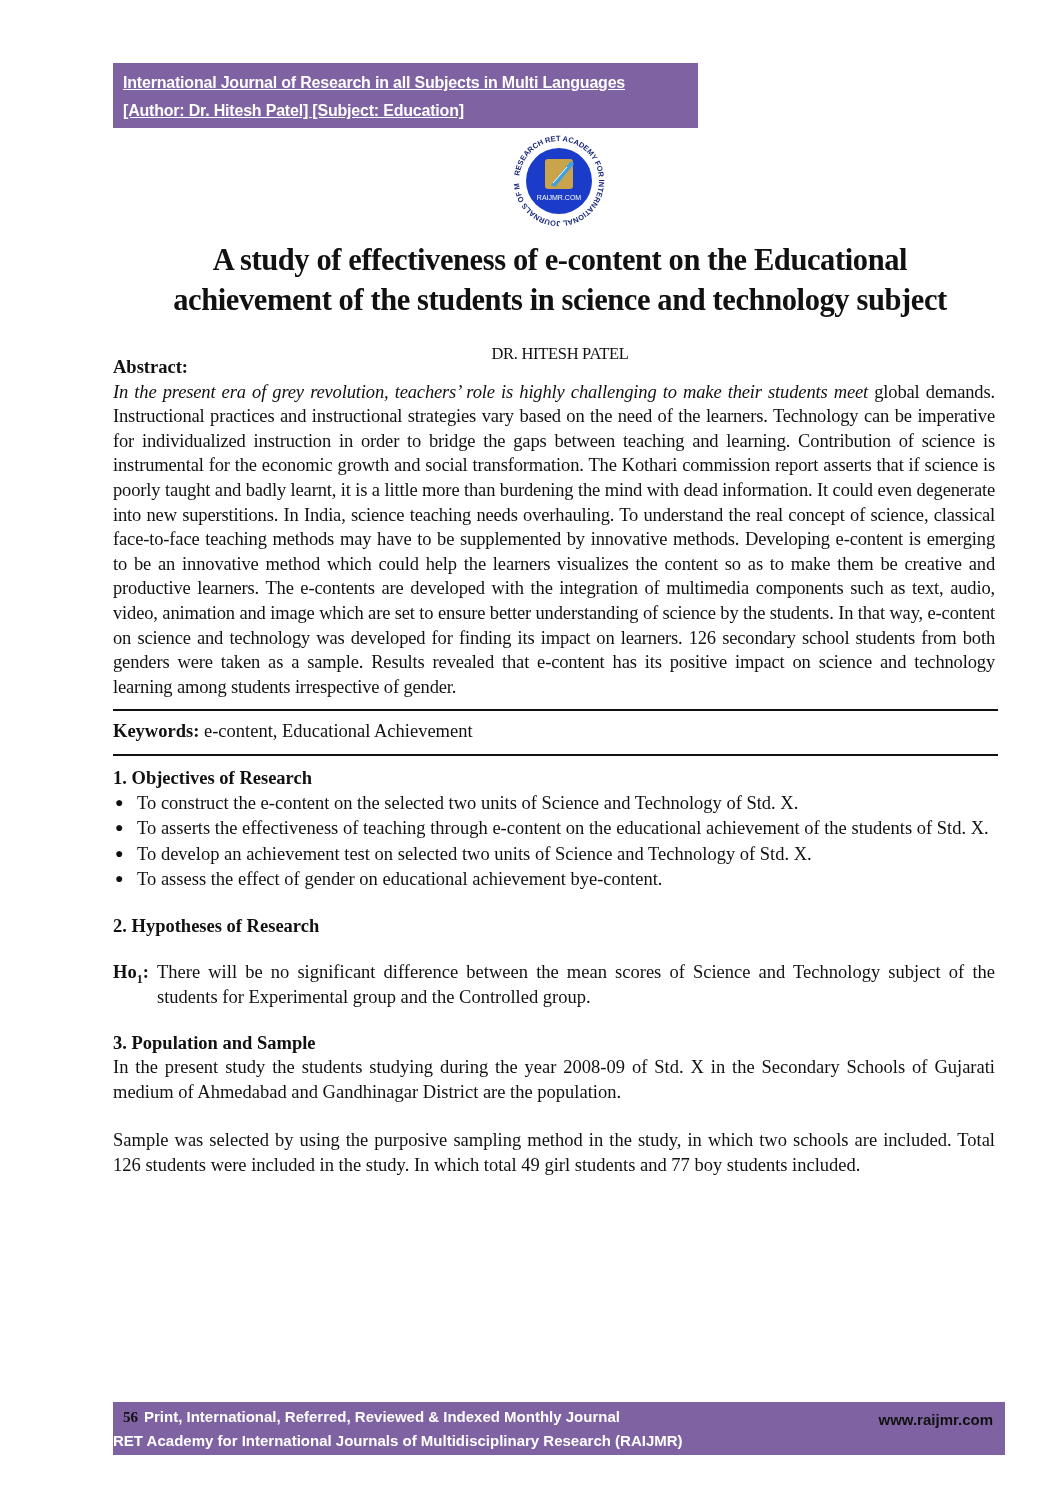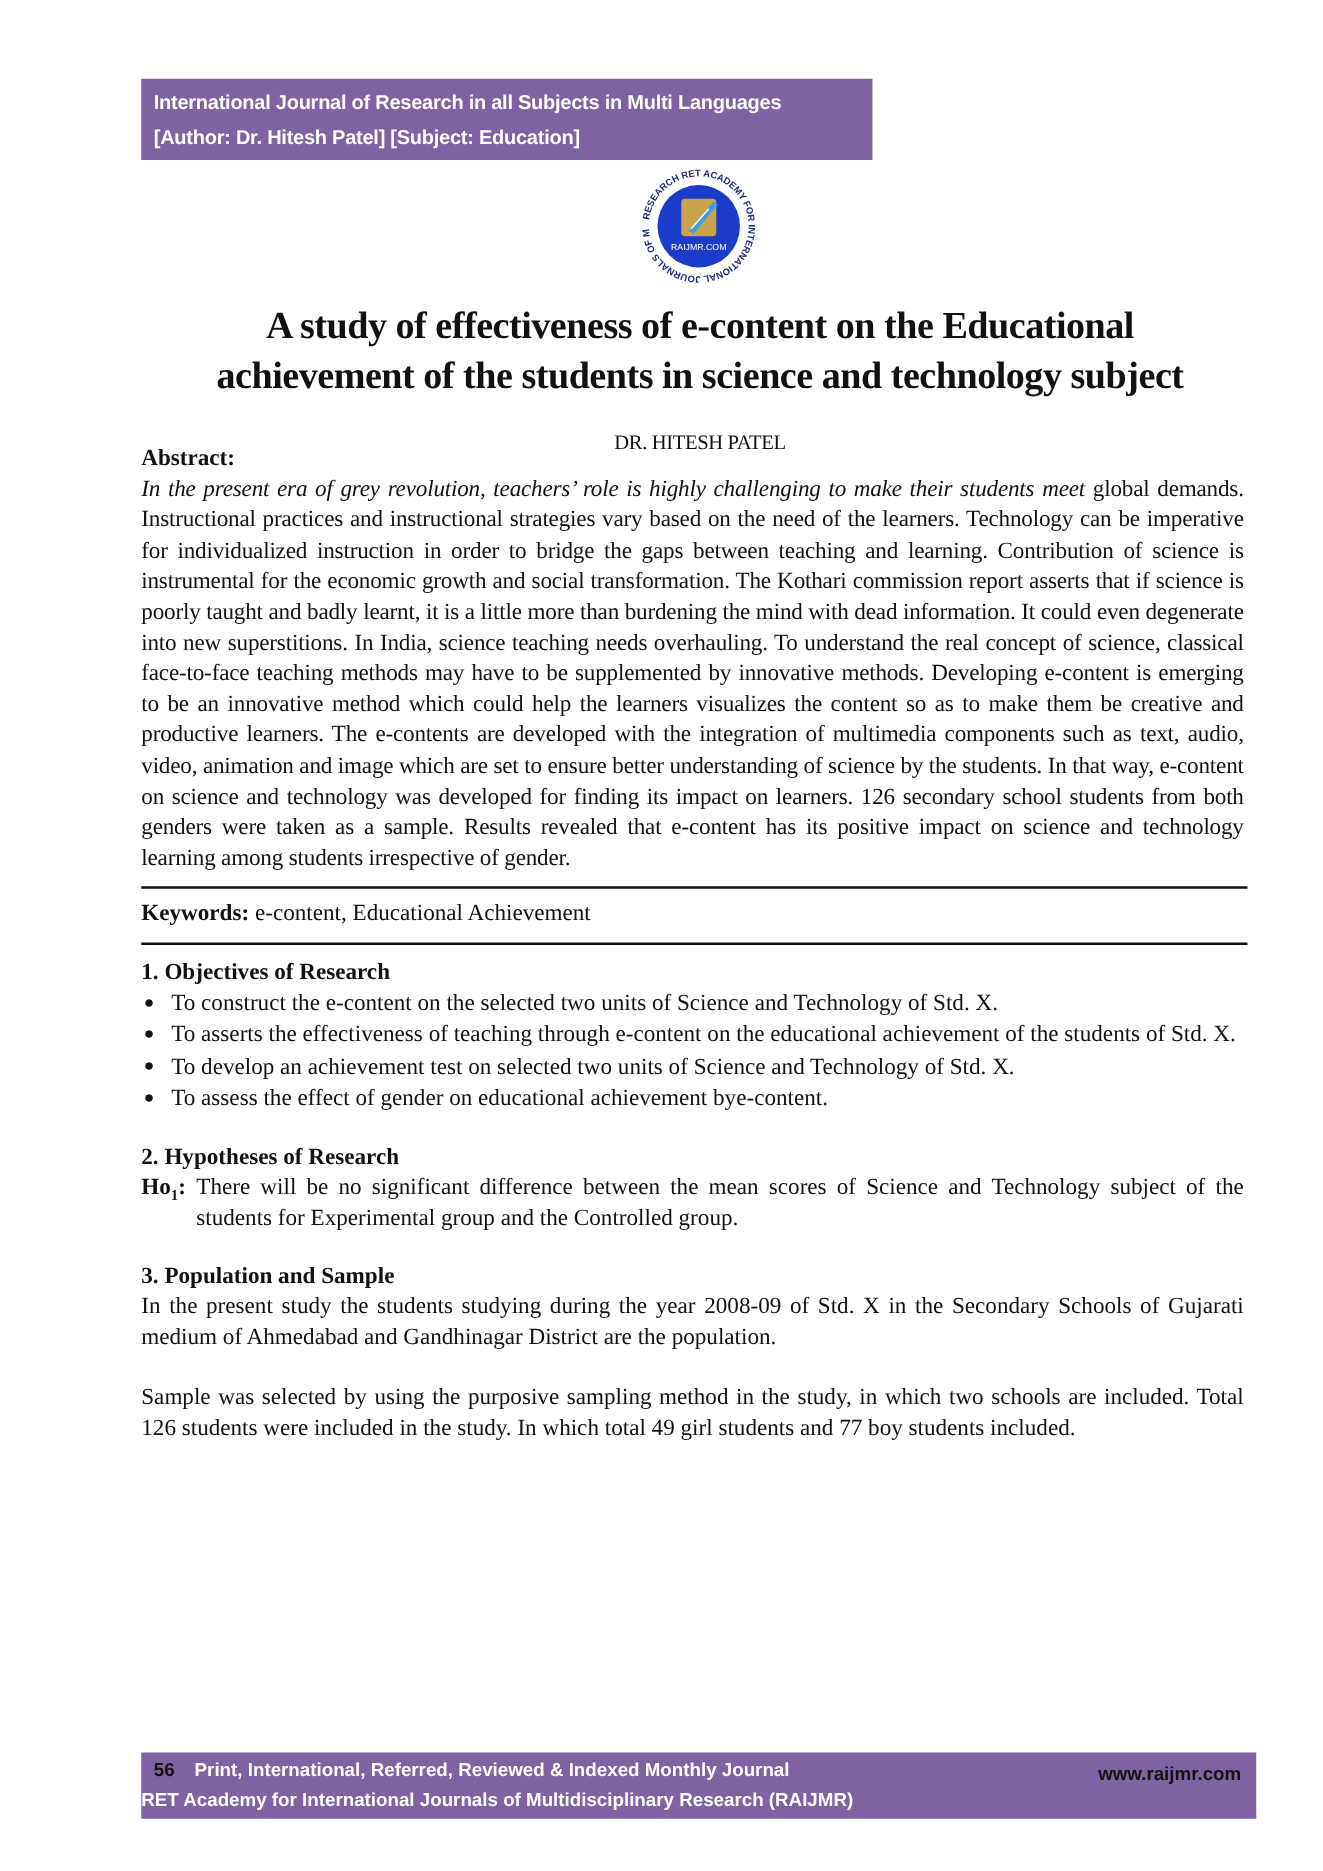--- a/index.html
+++ b/index.html
@@ -8,21 +8,21 @@
     font-family: "Liberation Serif", "DejaVu Serif", serif; color: #111;
   }
   .hdr {
     position: absolute; left: 113px; top: 63px; width: 903px; height: 65px;
     display: flex;
   }
   .hdr-left {
     background: #7f62a2; color: #fff; width: 585px; box-sizing: border-box;
     padding: 6px 0 0 10px;
     font-family: "Liberation Sans", "DejaVu Sans", sans-serif; font-weight: bold;
-    font-size: 16px; line-height: 28px; letter-spacing: -0.2px;
+    font-size: 16px; line-height: 28px; letter-spacing: -0.2px; text-decoration: underline;
   }
   .hdr-right {
     background: #000; color: #fff; flex: 1; box-sizing: border-box;
     padding: 6px 12px 0 0; text-align: right;
     font-family: "Liberation Sans", "DejaVu Sans", sans-serif; font-weight: bold;
     font-size: 16px; line-height: 28px;
   }
   .logo {
     position: absolute; left: 507px; top: 133px; width: 104px; height: 96px;
   }
@@ -41,32 +41,32 @@
   .sec-h { font-weight: bold; margin: 0; }
   .abstract-body { text-align: justify; margin: 0; letter-spacing: -0.15px; }
   .abstract-body .it { font-style: italic; }
   .rule { border: 0; border-top: 2px solid #111; margin: 10px 0 0 0; width: 885px; }
   .kw { margin: 8px 0 10px 0; }
   .kw b { font-weight: bold; }
   ul.bullets { list-style: none; margin: 0; padding: 0; }
   ul.bullets li { position: relative; padding-left: 24px; text-align: justify; margin-bottom: 1px; }
   ul.bullets li .dot { position: absolute; left: 2px; top: 0; font-size: 14px; }
   .gap { height: 21px; }
-  .hyp { position: relative; text-align: justify; padding-left: 44px; }
+  .hyp { position: relative; text-align: justify; padding-left: 44px; margin-top: 22px; }
   .hyp .lbl { position: absolute; left: 0; top: 0; font-weight: bold; }
   .hyp .lbl sub { font-size: 12px; }
   .para { text-align: justify; margin: 0; }
   .ftr {
     position: absolute; left: 113px; top: 1402px; width: 892px; height: 53px;
     background: #7f62a2; color: #fff;
     font-family: "Liberation Sans", "DejaVu Sans", sans-serif; font-weight: bold;
     font-size: 15px; line-height: 24px;
   }
   .ftr-row1 { position: absolute; left: 10px; top: 3px; width: 870px; }
-  .ftr-row1 .pg { color: #111; margin-right: 16px; }
+  .ftr-row1 .pg { color: #111; margin-right: 6px; font-family: Liberation Serif, serif; }
   .ftr-row1 .url { color: #111; position: absolute; right: 0; top: 3px; }
   .ftr-row2 { position: absolute; left: 0; top: 27px; width: 740px; text-align: left; }
 </style>
 </head>
 <body>
 
 <div class="hdr">
   <div class="hdr-left">
     <div>International Journal of Research in all Subjects in Multi Languages</div>
     <div>[Author: Dr. Hitesh Patel] [Subject: Education]</div>

